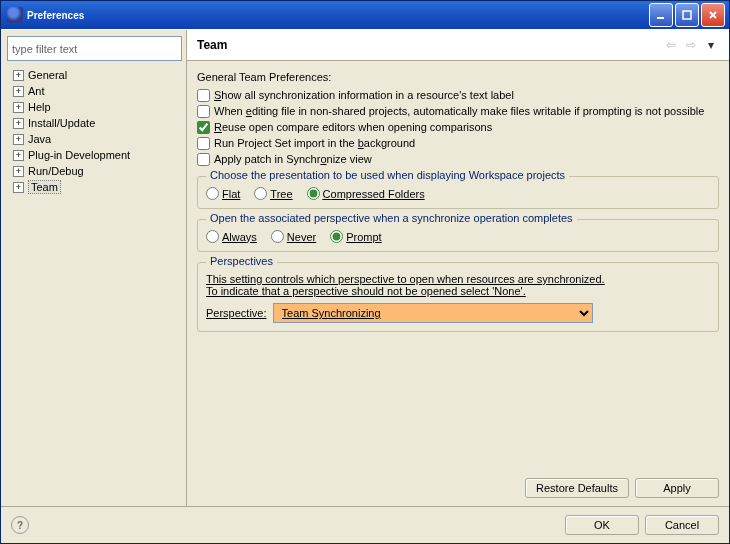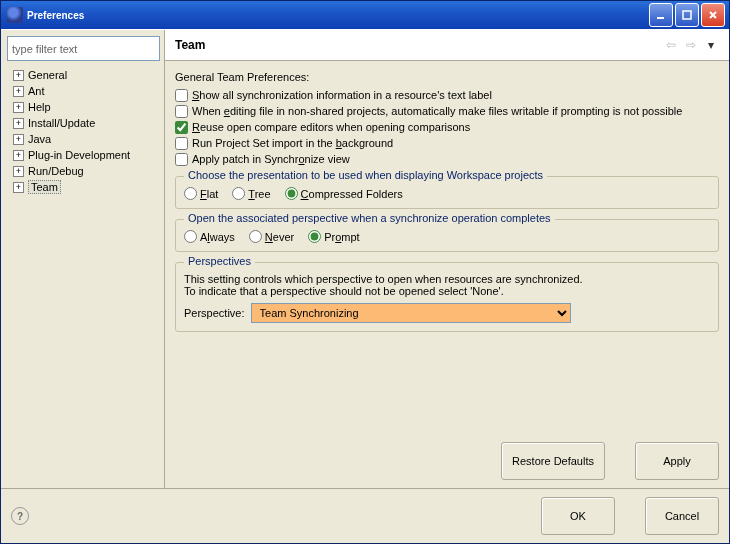--- a/index.html
+++ b/index.html
@@ -5,44 +5,44 @@
 html,body{margin:0;padding:0;font-family:"Tahoma","Segoe UI",sans-serif;font-size:11px;color:#000;background:#ece9d8;}
 .window{width:730px;height:544px;box-sizing:border-box;border:1px solid #0a246a;background:#ece9d8;display:flex;flex-direction:column;}
 .titlebar{height:28px;background:linear-gradient(to bottom,#2a6fd9 0%,#1c56c7 40%,#0d3fb3 100%);display:flex;align-items:center;padding:0 4px 0 6px;color:#fff;font-weight:bold;font-size:10px;}
 .titlebar .ticon{width:16px;height:16px;margin-right:4px;background:radial-gradient(circle at 40% 35%,#5f84e6 0 30%,#2a3c8c 60% 100%);border-radius:2px;}
 .titlebar .spacer{flex:1;}
 .tb-btn{width:22px;height:22px;margin-left:2px;border:1px solid #fff;border-radius:3px;display:flex;align-items:center;justify-content:center;font-family:Arial;font-size:10px;color:#fff;}
 .tb-min,.tb-max{background:linear-gradient(to bottom,#799ee6,#2a56c5);}
 .tb-close{background:linear-gradient(to bottom,#f08b7a,#d63c22);}
 .client{flex:1;display:flex;flex-direction:column;}
 .upper{flex:1;display:flex;border-top:1px solid #fff;}
-.sidebar{width:164px;border-right:1px solid #aca899;display:flex;flex-direction:column;padding:6px 4px 4px 6px;box-sizing:border-box;}
+.sidebar{width:186px;border-right:1px solid #aca899;display:flex;flex-direction:column;padding:6px 4px 4px 6px;box-sizing:border-box;}
 .filter{height:19px;border:1px solid #7f9db9;background:#fff;padding:2px 4px;outline:none;font:inherit;color:#666;}
 .tree{margin-top:6px;flex:1;overflow:auto;}
 .tree-item{display:flex;align-items:center;height:16px;padding-left:6px;white-space:nowrap;}
 .tree-item .exp{width:9px;height:9px;border:1px solid #808080;margin-right:4px;display:flex;align-items:center;justify-content:center;font-size:9px;line-height:7px;color:#000;background:#fff;}
 .tree-item.selected span{background:#e2e2d5;border:1px dotted #808080;padding:0 2px;}
 .main{flex:1;display:flex;flex-direction:column;}
 .header{height:30px;background:#fff;border-bottom:1px solid #aca899;display:flex;align-items:center;padding:0 10px 0 10px;}
 .header h1{margin:0;font-size:12px;font-weight:bold;}
 .header .spacer{flex:1;}
 .navbtn{width:16px;height:16px;margin-left:4px;color:#bbb;font-size:12px;display:flex;align-items:center;justify-content:center;}
 .content{flex:1;padding:6px 10px 0 10px;overflow:auto;}
 .section-label{margin:4px 0 6px 0;}
 .chk{display:flex;align-items:flex-start;margin:3px 0;}
 .chk input{margin:0 4px 0 0;width:13px;height:13px;accent-color:#3a8a3a;}
-.grp{border:1px solid #c4c0a8;border-radius:3px;margin:10px 0 0 0;padding:10px 8px 8px 8px;position:relative;}
+.grp{border:1px solid #c4c0a8;border-radius:3px;margin:10px 0 0 0;padding:10px 8px 8px 8px;position:relative;text-decoration:underline;}
 .grp .legend{position:absolute;top:-8px;left:8px;background:#ece9d8;padding:0 4px;color:#0a246a;font-size:11px;}
 .radios{display:flex;gap:14px;align-items:flex-start;}
 .radios label{display:flex;align-items:center;gap:3px;}
 .radios input{margin:0;accent-color:#3a8a3a;}
 .combo{height:20px;border:1px solid #7f9db9;background:#fdba74;padding:2px 4px;font:inherit;width:320px;}
 .persp-row{display:flex;align-items:center;gap:6px;margin-top:6px;}
 .btnrow{display:flex;justify-content:flex-end;gap:6px;padding:6px 10px 8px 10px;}
-.btn{min-width:84px;height:38px;border:1px solid #aca899;background:#ece9d8;border-radius:3px;font:inherit;padding:0 10px;box-shadow:inset 1px 1px 0 #fff;margin-left:24px;}
+.btn{min-width:84px;height:20px;border:1px solid #aca899;background:#ece9d8;border-radius:3px;font:inherit;padding:0 10px;box-shadow:inset 1px 1px 0 #fff;}
 .bottom{border-top:1px solid #aca899;padding:8px 10px;display:flex;align-items:center;}
 .helpicon{width:16px;height:16px;border:1px solid #9a9a9a;border-radius:50%;color:#6a6a6a;display:flex;align-items:center;justify-content:center;font-size:10px;font-weight:bold;}
 u{text-decoration:underline;}
 </style>
 </head>
 <body>
 
 <div class="window">
 
   <div class="titlebar">

